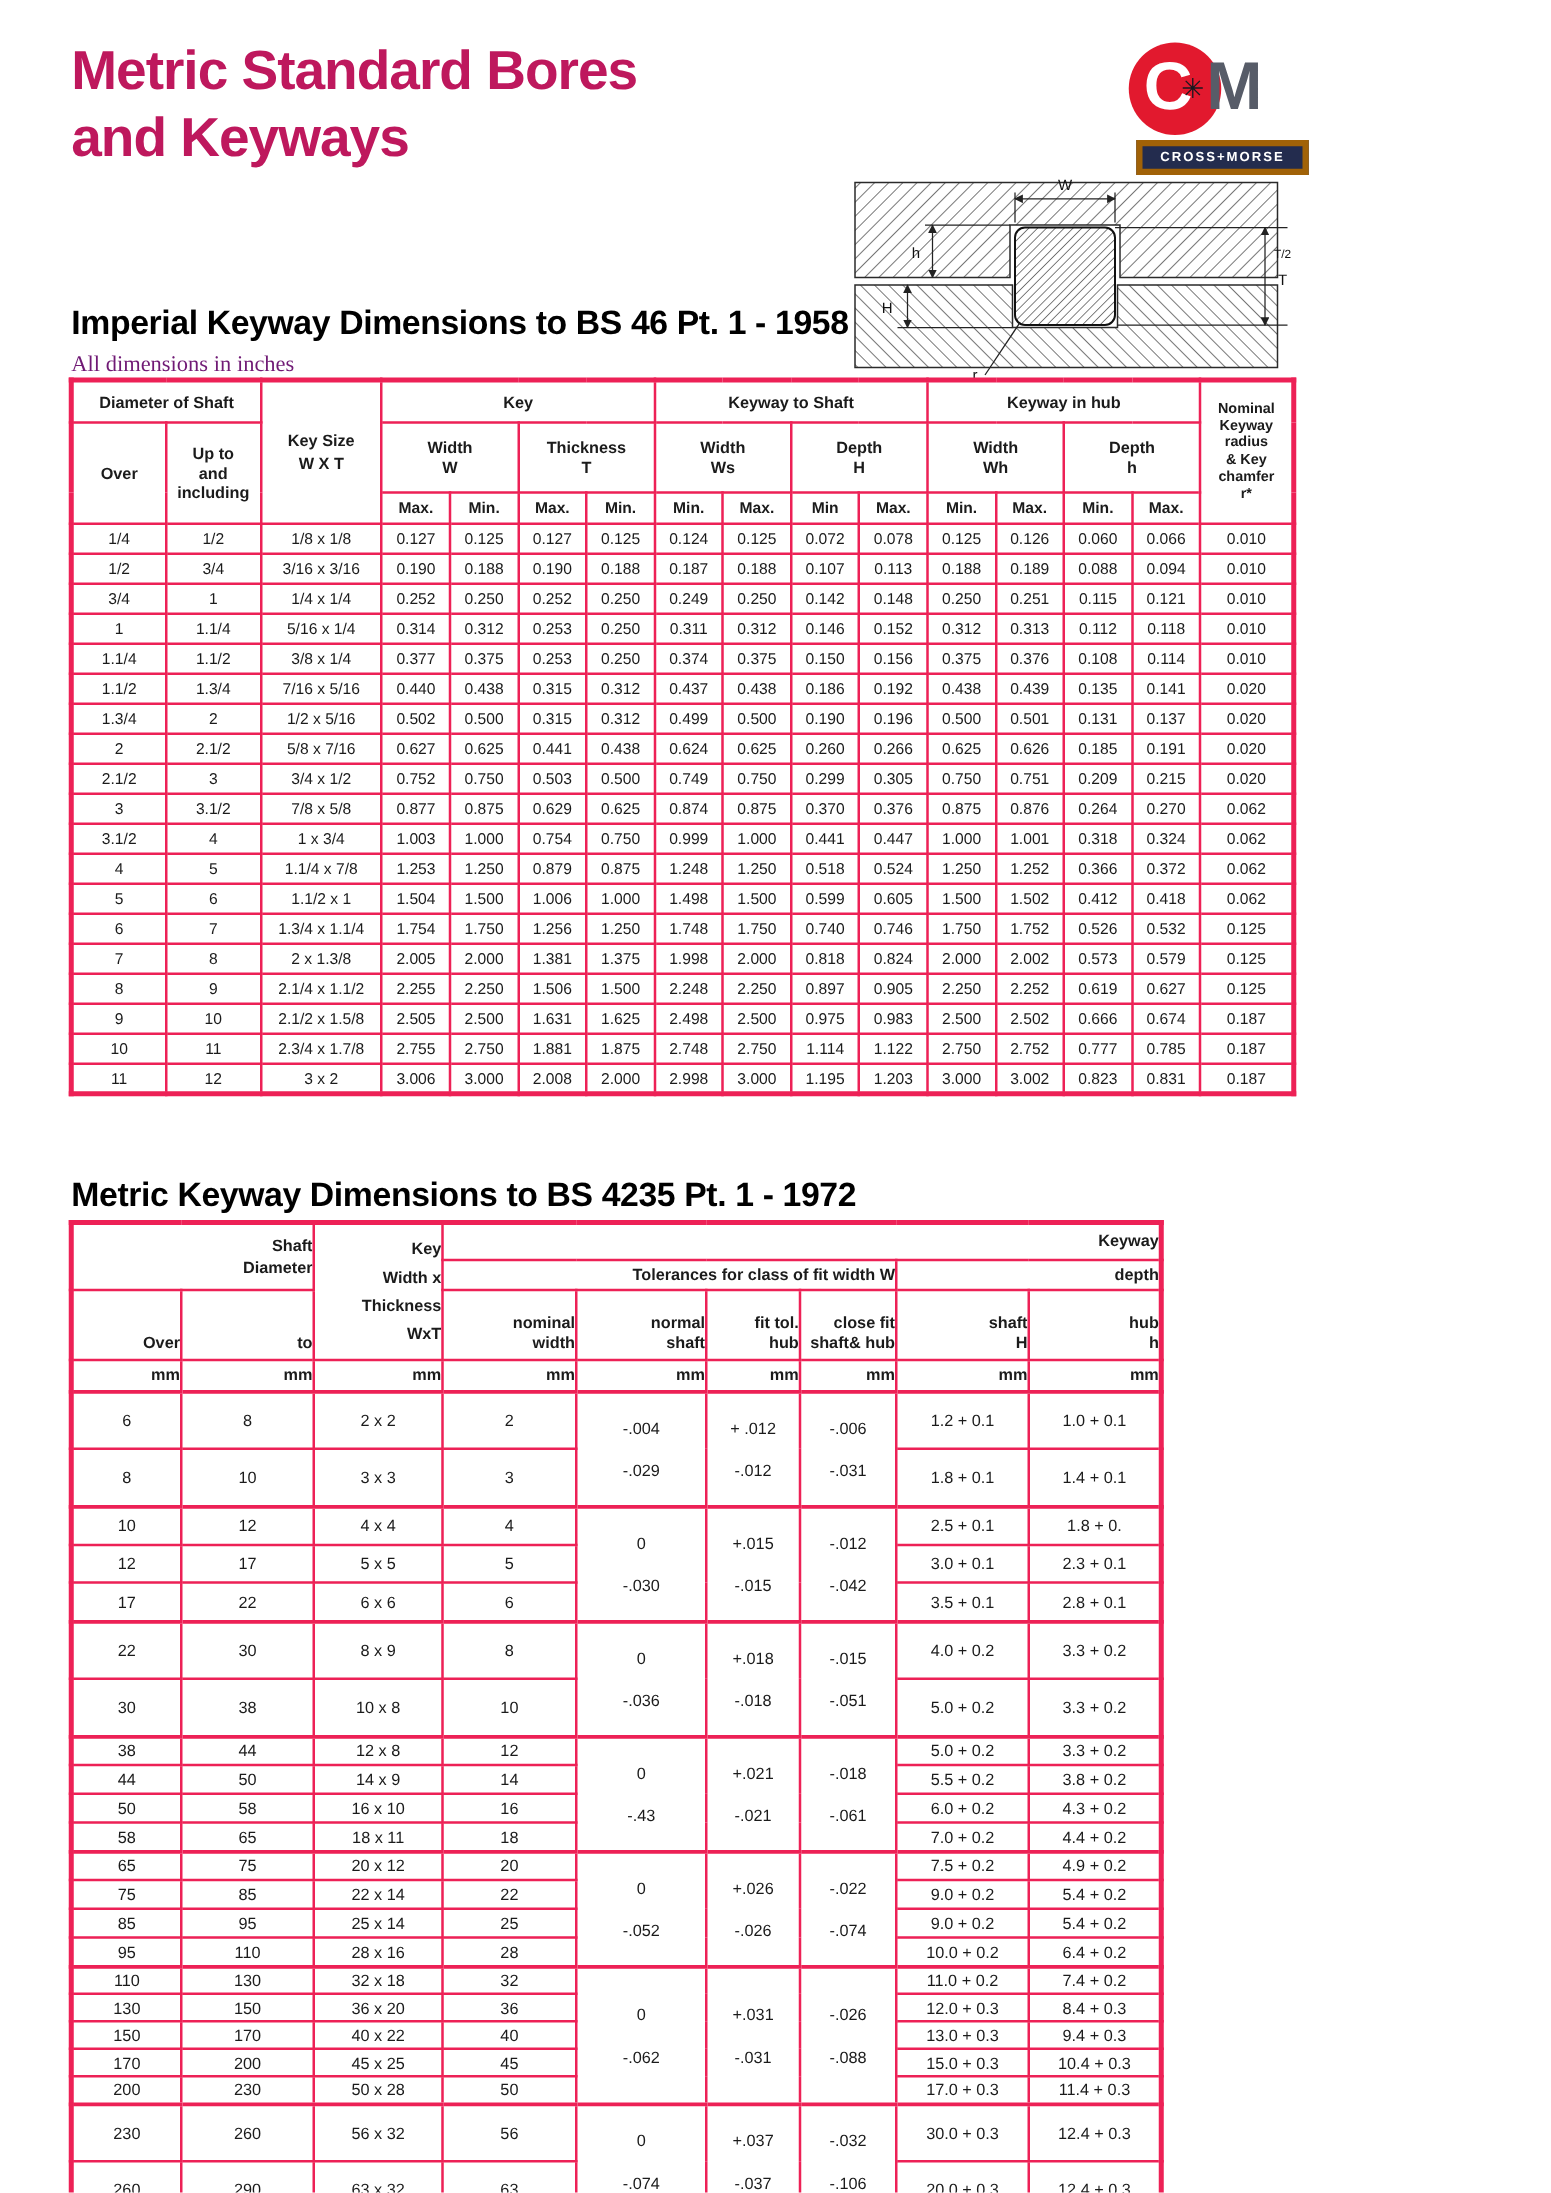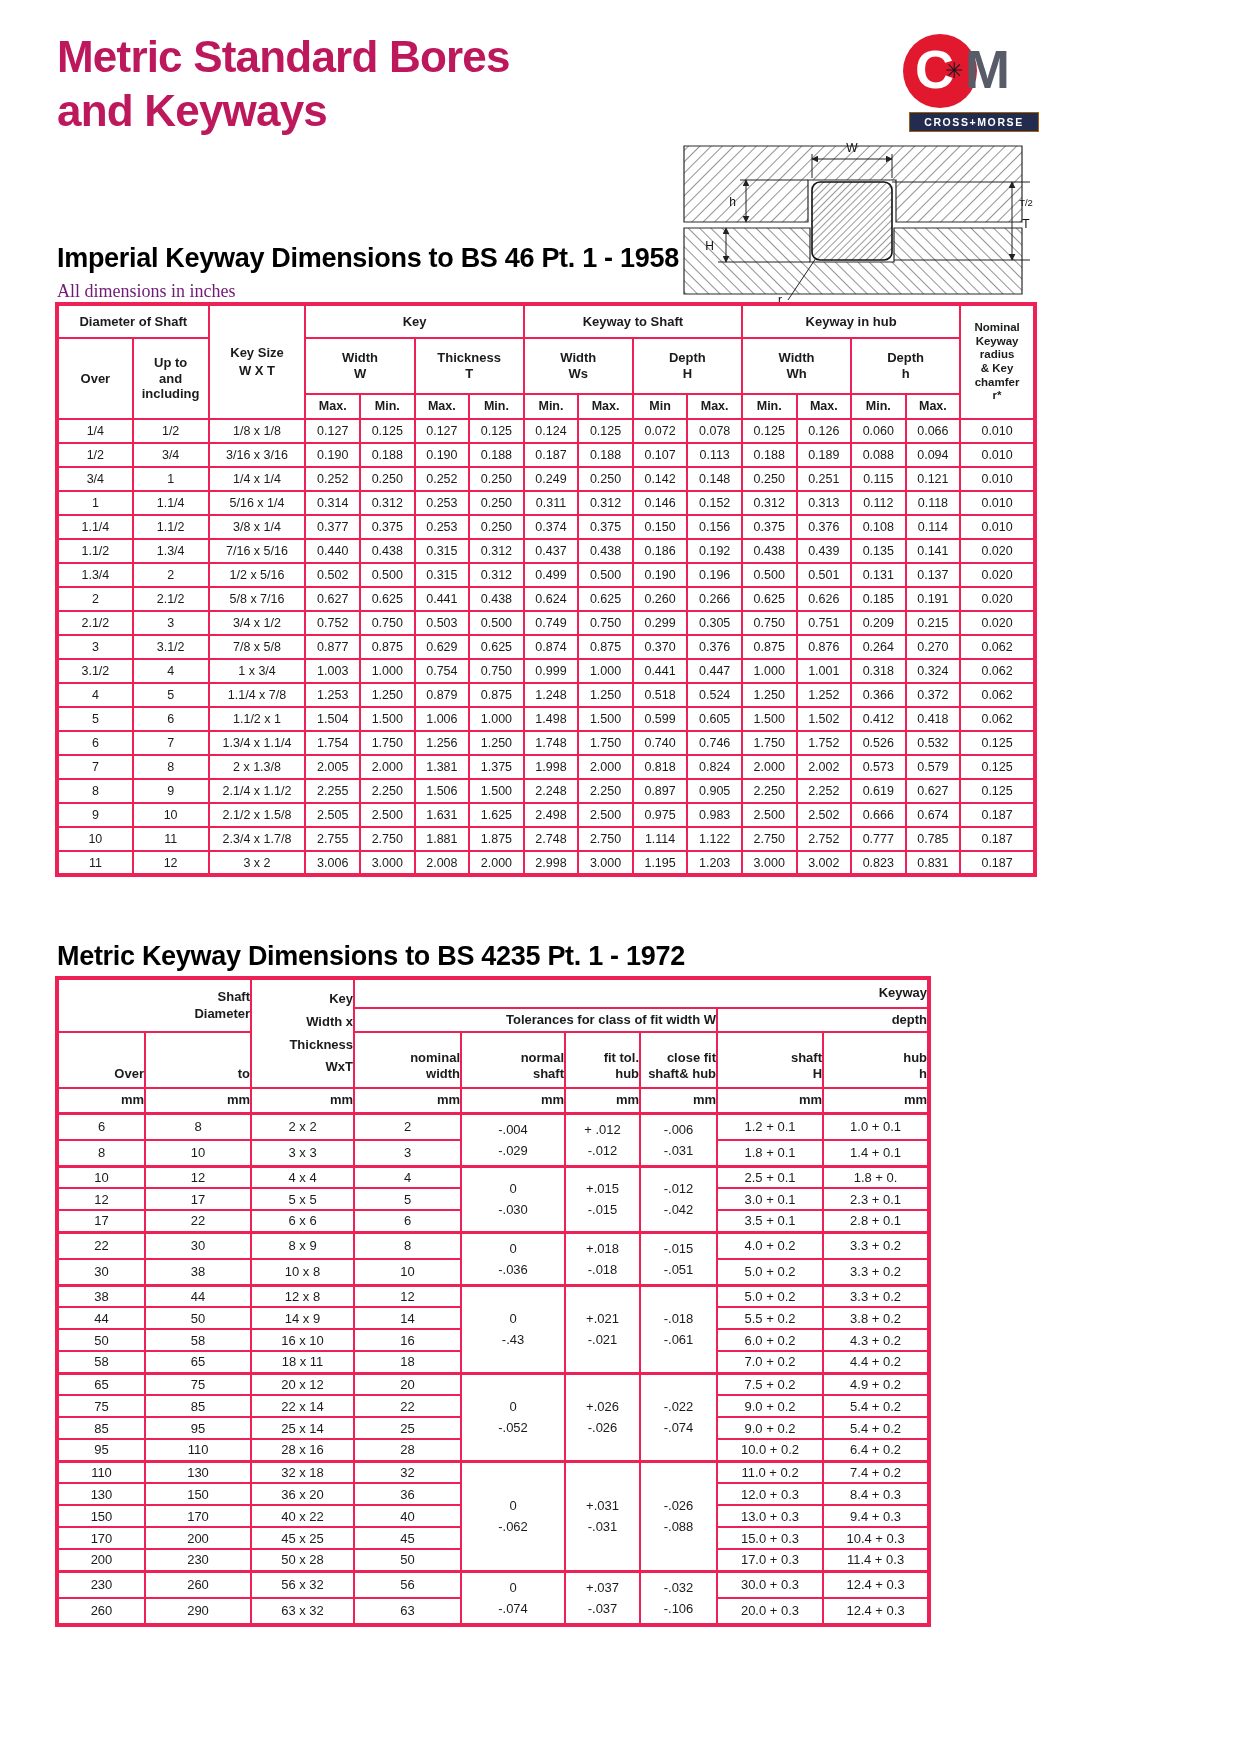--- a/index.html
+++ b/index.html
@@ -61,21 +61,21 @@
   .t2 thead th{font-size:13px;line-height:1.3;text-align:right;}
   .t2 thead tr.m1{height:30px;}
   .t2 thead tr.m2{height:24px;}
   .t2 thead tr.m3{height:56px;}
   .t2 thead tr.m3 th{vertical-align:bottom;padding-bottom:5px;line-height:1.25;}
   .t2 thead tr.m4{height:25px;}
   .t2 th.keycol{line-height:1.75;vertical-align:middle;}
   .t2 tbody tr{height:22px;}
   .t2 tbody td{font-size:13px;}
   .t2 tbody tr.group-first td{border-top-width:3px;}
-  .t2 td.tolcell div{margin:8px 0;line-height:1;}
+  .t2 td.tolcell div{margin:21px 0;line-height:1;}
 
   
   .logo{position:absolute;left:903px;top:34px;width:140px;height:100px;}
   .logo-mark{position:relative;height:76px;}
   .logo-c-circle{
     position:absolute;left:0;top:0;width:74px;height:74px;border-radius:50%;
     background:#e2192e;
   }
   .logo-c{
     position:absolute;left:12px;top:8px;
@@ -85,21 +85,21 @@
     position:absolute;left:42px;top:26px;font-size:22px;color:#16181f;line-height:1;
   }
   .logo-m{
     position:absolute;left:62px;top:8px;
     font-size:54px;font-weight:700;color:#575c68;line-height:1;
   }
   .logo-bar{
     position:absolute;left:6px;top:78px;width:128px;
     background:#232c4e;color:#ffffff;
     font-size:10.5px;font-weight:700;letter-spacing:1.6px;
-    text-align:center;padding:3px 0;border:1px solid #a16207;
+    text-align:center;padding:3px 0;border:5px solid #a16207;
   }
 
   
   .diagram{position:absolute;left:670px;top:130px;width:372px;height:176px;}
   .diagram text{font-size:12px;fill:#111;font-family:"Liberation Sans",sans-serif;}
   .diagram text.small{font-size:9.5px;}
 </style>
 </head>
 <body>
 

